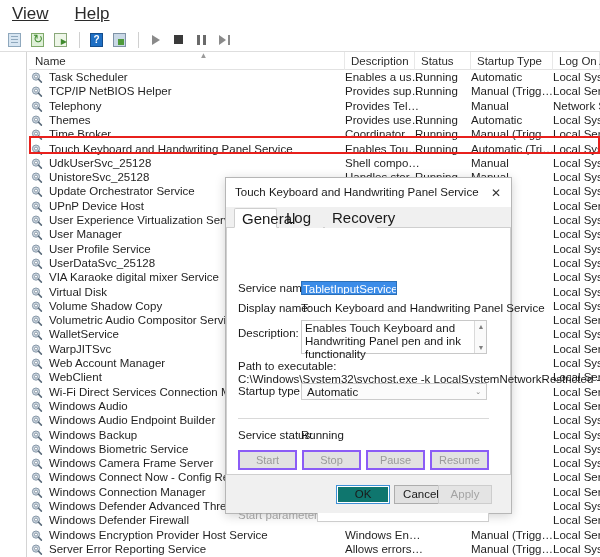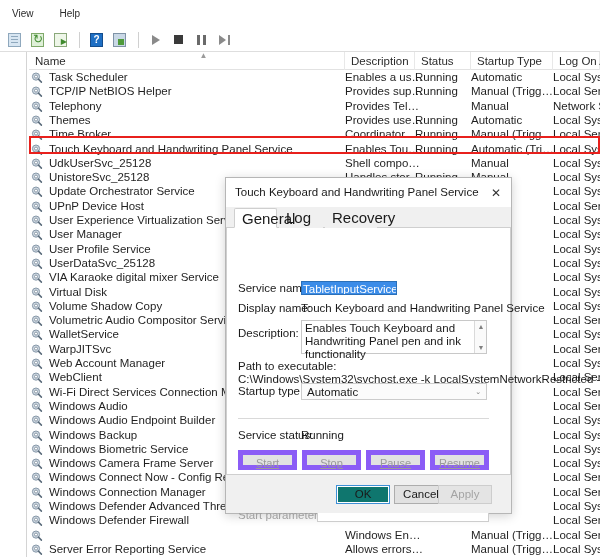--- a/index.html
+++ b/index.html
@@ -17,22 +17,22 @@
 
   
   .menubar {
     position: absolute; left: 0; top: 0; width: 600px; height: 28px;
     background: #ffffff;
     display: flex; align-items: center;
     padding-left: 10px;
     border-bottom: 1px solid #ffffff;
   }
   .menubar .mi {
-    font-size: 10px; color: #2b2b2b;
-    padding: 2px 10px 2px 2px; margin-right: 14px; cursor: default;
+    font-size: 17px; color: #2b2b2b;
+    padding: 2px 10px 2px 2px; margin-right: 14px; cursor: default; text-decoration: underline;
   }
 
   
   .toolbar {
     position: absolute; left: 0; top: 28px; width: 600px; height: 24px;
     background: #ffffff;
     display: flex; align-items: center; padding-left: 4px;
     border-bottom: 1px solid #dedede;
   }
   .tbtn {
@@ -196,22 +196,22 @@
   }
   .combo .caret {
     position: absolute; right: 5px; top: 4px; font-size: 7px; color: #7a7a7a;
   }
   .hr {
     position: absolute; left: 11px; top: 190px; width: 251px; height: 1px; background: #d9d9d9;
   }
   .btnrow { position: absolute; left: 11px; top: 222px; width: 252px; height: 18px; }
   .svcbtn {
     position: absolute; top: 0; width: 59px; height: 20px;
-    background: #e2e2e2; border: 5px solid #8b5cf6;
-    font-size: 11px; color: #9a9a9a; text-align: center; line-height: 16px; text-decoration: underline;
+    background: #e2e2e2; border: 2px solid #8b5cf6;
+    font-size: 11px; color: #9a9a9a; text-align: center; line-height: 16px;
   }
   .note {
     position: absolute; left: 11px; top: 248px; width: 252px;
     font-size: 11.5px; line-height: 12px; color: #1a1a1a;
   }
   .startparam-label {
     position: absolute; left: 11px; top: 281px; font-size: 11.5px; color: #a0a0a0;
   }
   .startparam-input {
     position: absolute; left: 90px; top: 277px; width: 172px; height: 17px;
@@ -599,20 +599,21 @@
           </svg>
           <div class="cell c-name" style="left: 0px; width: 316px;">Windows Defender Firewall</div>
           <div class="cell" style="left: 524px; width: 57px;">Local Service</div>
         </div>
         <div class="row" style="top: 457.6px;">
           <svg class="svc-icon" viewBox="0 0 12 11">
             <circle cx="5" cy="4.6" r="3.6" fill="#cfd9e2" stroke="#7d8fa0" stroke-width="0.9"></circle>
             <circle cx="5" cy="4.6" r="1.5" fill="#ffffff" stroke="#6b7d8e" stroke-width="0.7"></circle>
             <path d="M7.4 7.1 L10.4 10.1" stroke="#5a6b7a" stroke-width="1.5" stroke-linecap="round"></path>
           </svg>
+          <div class="cell c-name" style="left: 0px; width: 316px;">Windows Encryption Provider Host Service</div>
           <div class="cell" style="left: 316px; width: 80px;">Windows En…</div>
           <div class="cell" style="left: 442px; width: 92px;">Manual (Trigg…</div>
           <div class="cell" style="left: 524px; width: 57px;">Local Service</div>
         </div>
         <div class="row" style="top: 471.9px;">
           <svg class="svc-icon" viewBox="0 0 12 11">
             <circle cx="5" cy="4.6" r="3.6" fill="#cfd9e2" stroke="#7d8fa0" stroke-width="0.9"></circle>
             <circle cx="5" cy="4.6" r="1.5" fill="#ffffff" stroke="#6b7d8e" stroke-width="0.7"></circle>
             <path d="M7.4 7.1 L10.4 10.1" stroke="#5a6b7a" stroke-width="1.5" stroke-linecap="round"></path>
           </svg>

